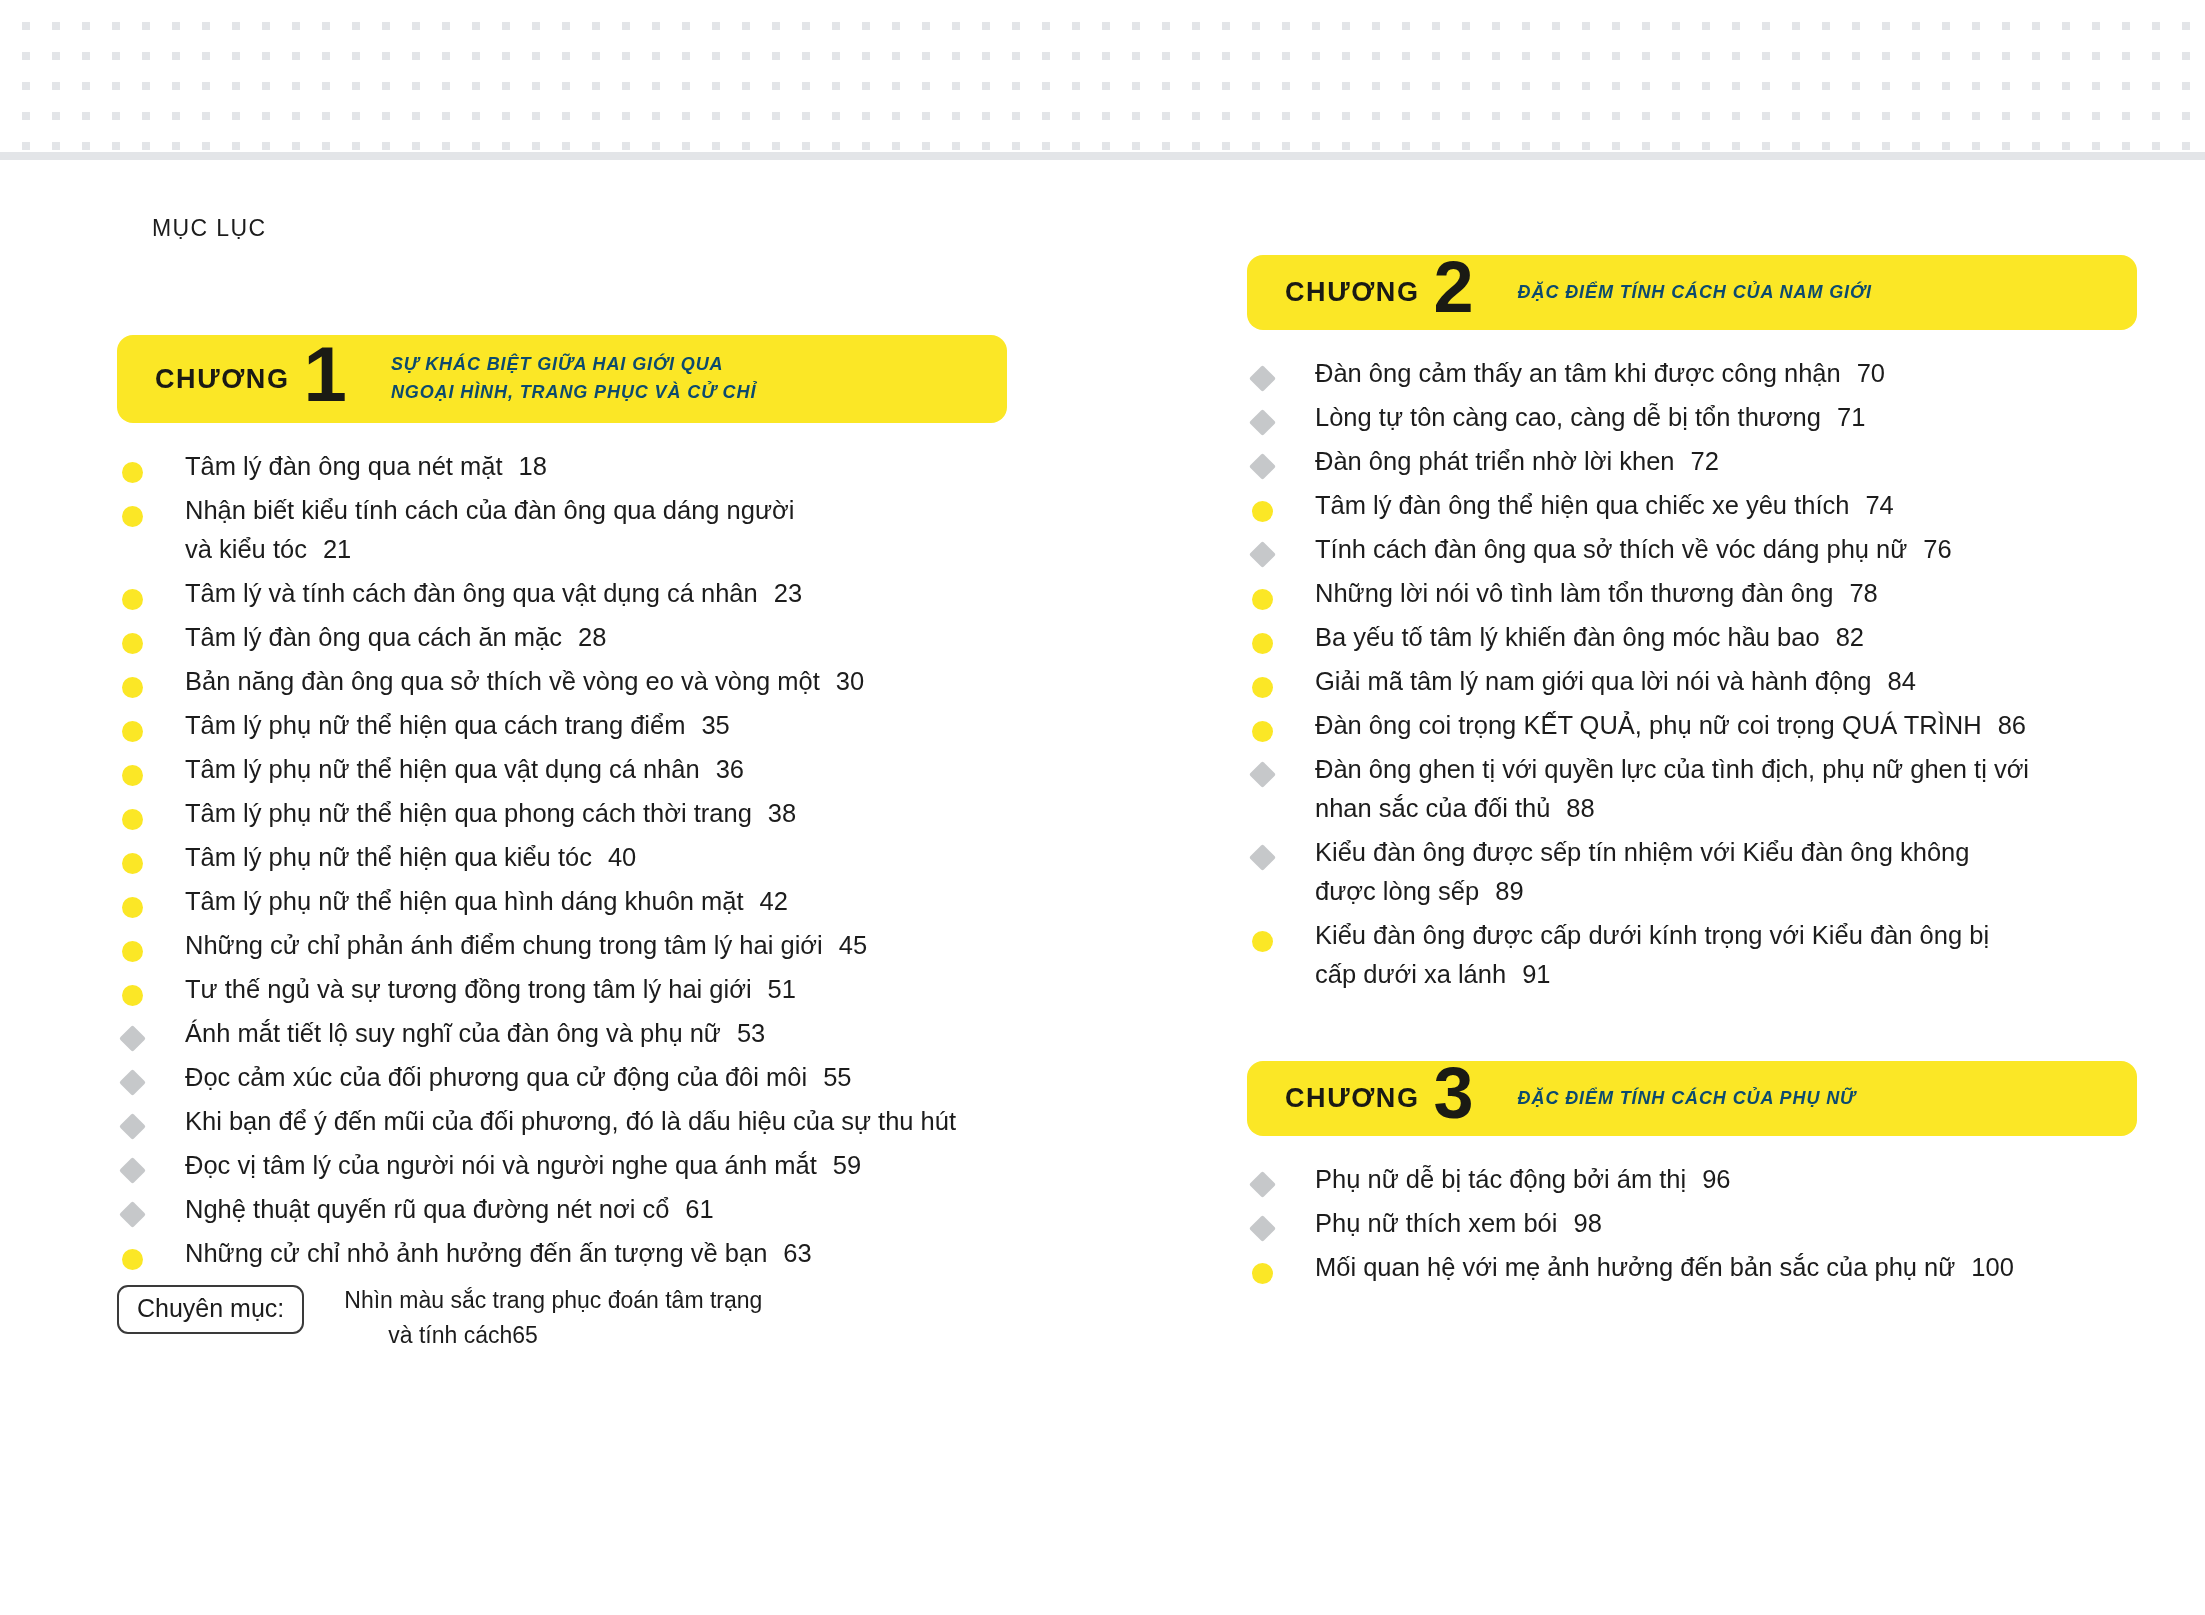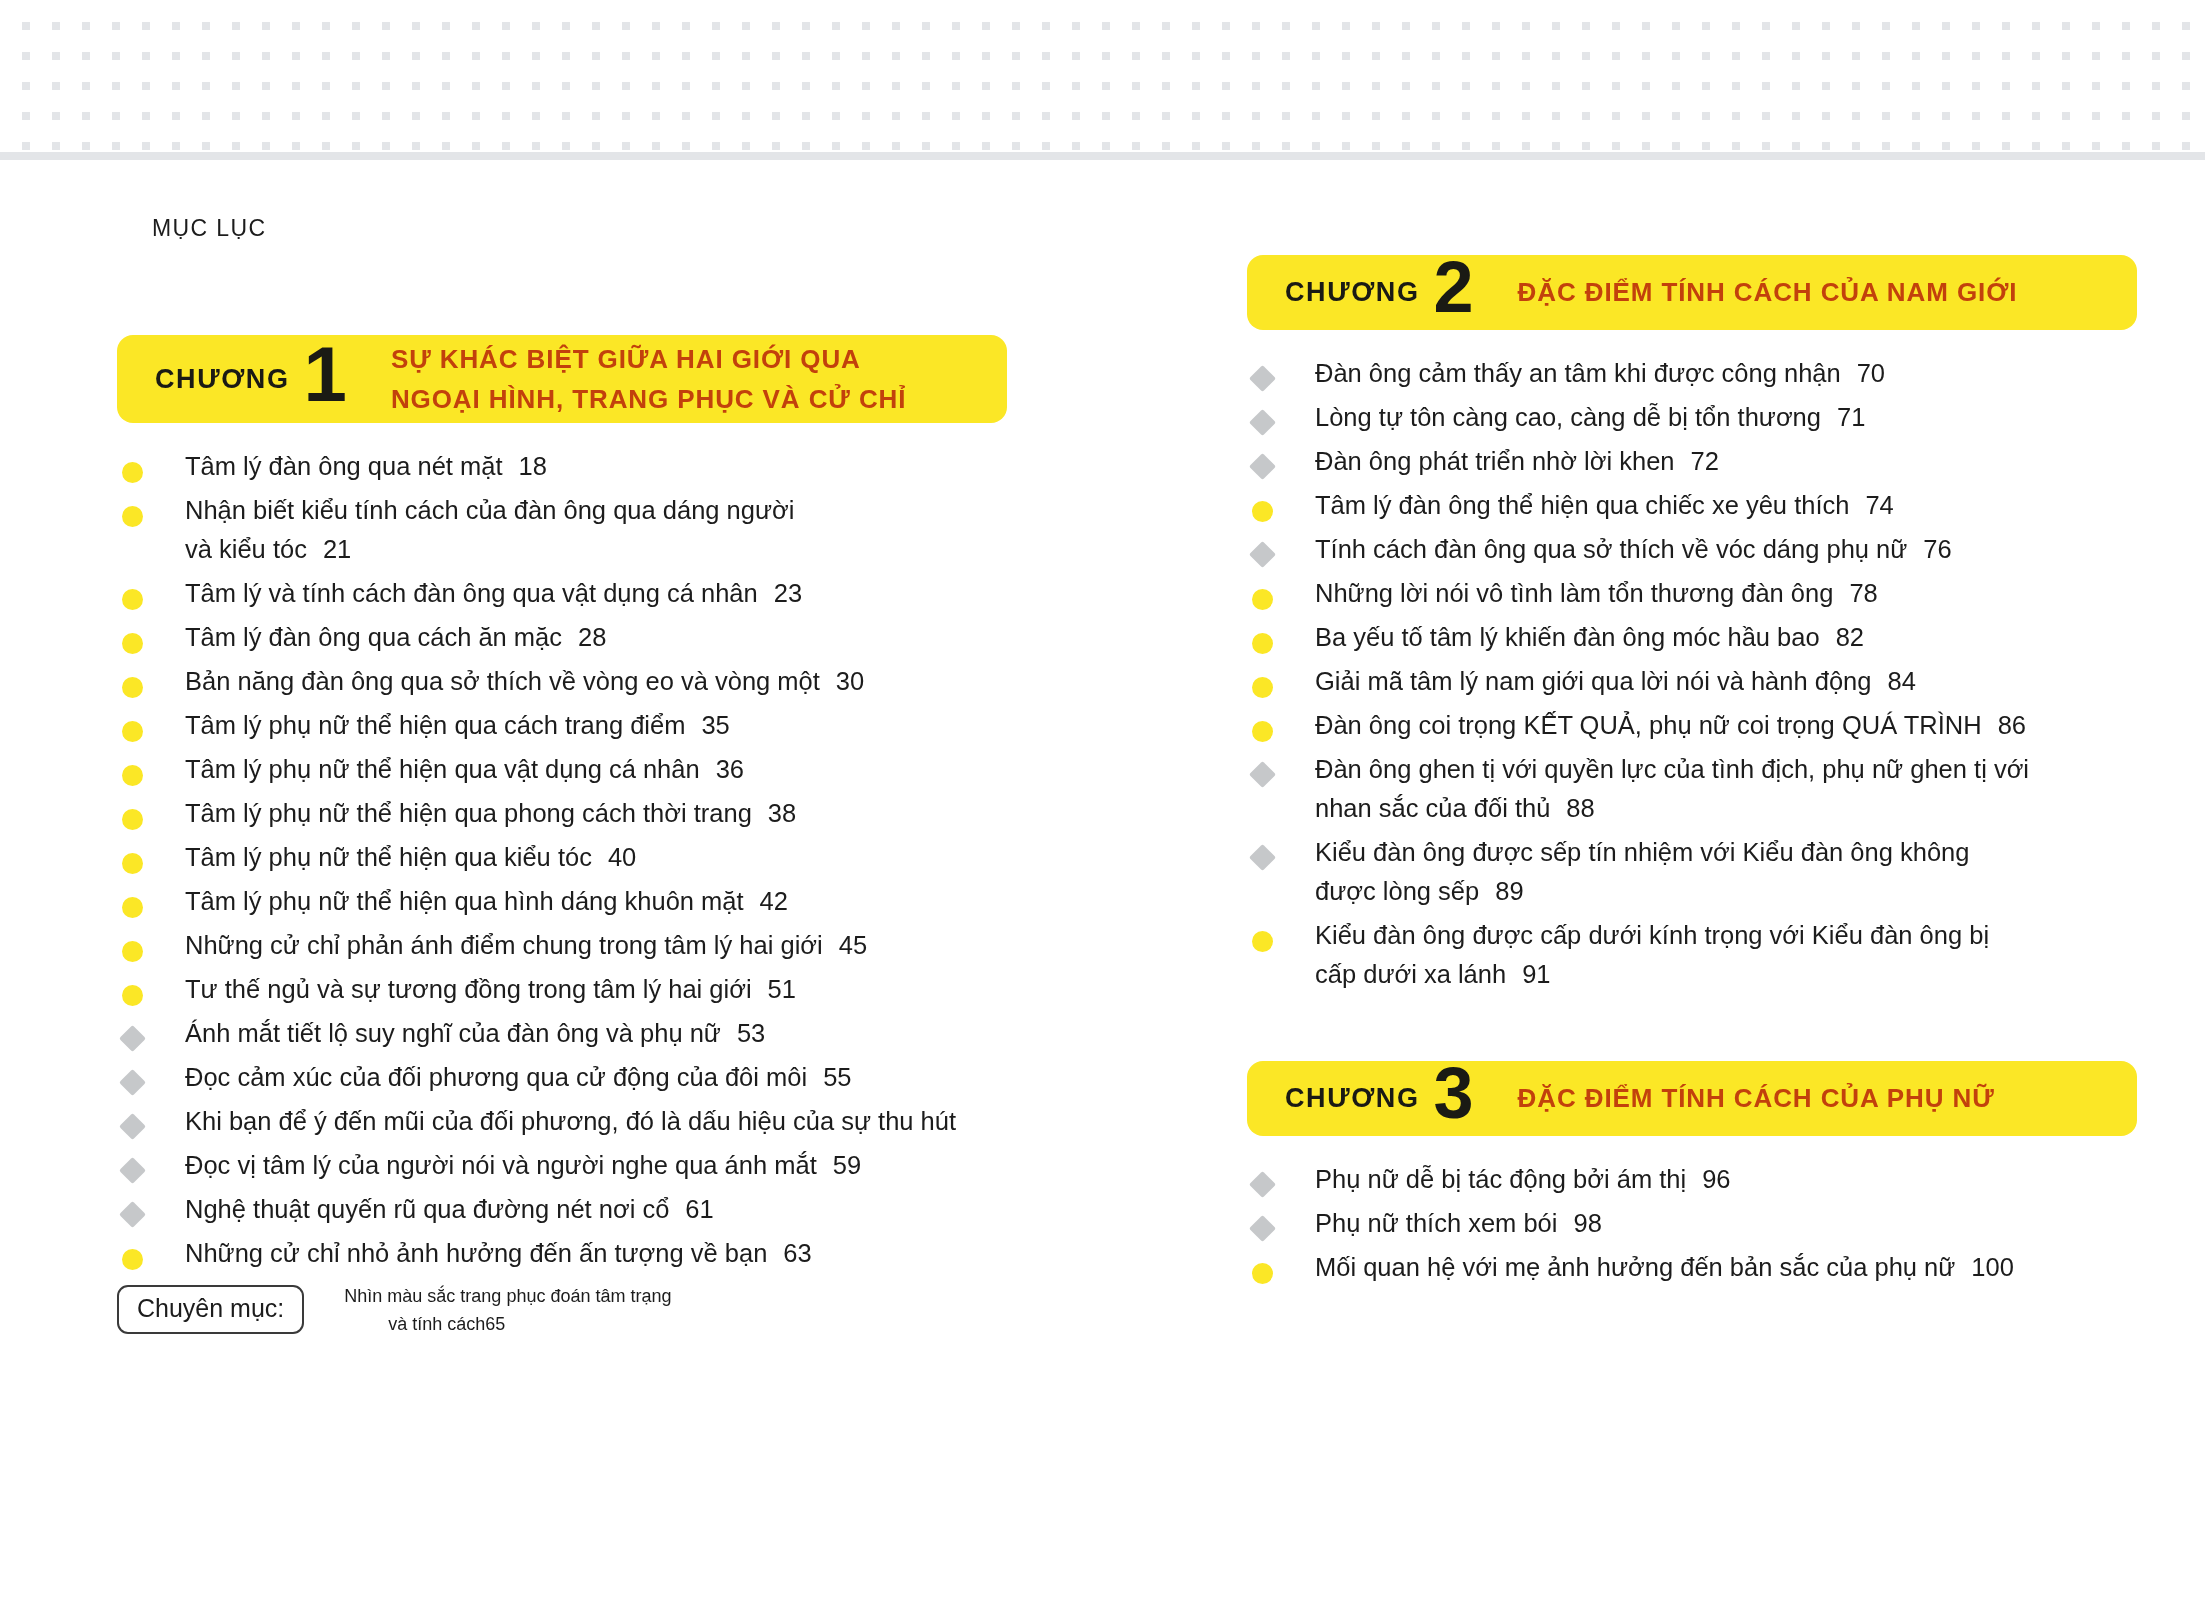--- a/index.html
+++ b/index.html
@@ -88,26 +88,27 @@
   .chapter-num {
     font-size: 72px;
     font-weight: 800;
     line-height: 0.8;
     color: #1a1a14;
     margin: 0 0 6px 14px;
     position: relative;
     top: -2px;
   }
   .chapter-title {
-    font-size: 26px;
+    font-size: 18px;
     font-weight: 700;
     letter-spacing: 0.9px;
-    color: #c2410c;
+    color: #0c4a6e;
     margin-left: 44px;
     line-height: 1.55;
+    font-style: italic;
   }
   .chapter-title .line { display: block; white-space: nowrap; }
 
   #banner-1 { margin-top: 175px;  width: 890px; height: 88px; }
   #banner-2 { margin-top: 95px;   width: 890px; height: 75px; }
   #banner-3 { margin-top: 0;      width: 890px; height: 75px; }
 
   #banner-1 .chapter-num { font-size: 78px; }
 
   
@@ -165,21 +166,21 @@
     flex: 0 0 auto;
     border: 2px solid #3a3a3a;
     border-radius: 11px;
     padding: 7px 18px 9px 18px;
     font-size: 25px;
     color: #1c1c1c;
     white-space: nowrap;
     margin-top: 2px;
   }
   .special-text {
-    font-size: 18px;
+    font-size: 23px;
     line-height: 1.53;
     margin-left: 40px;
     color: #1c1c1c;
   }
   .special-text .l2 {
     display: block;
     margin-left: 44px;
   }
 </style>
 </head>

